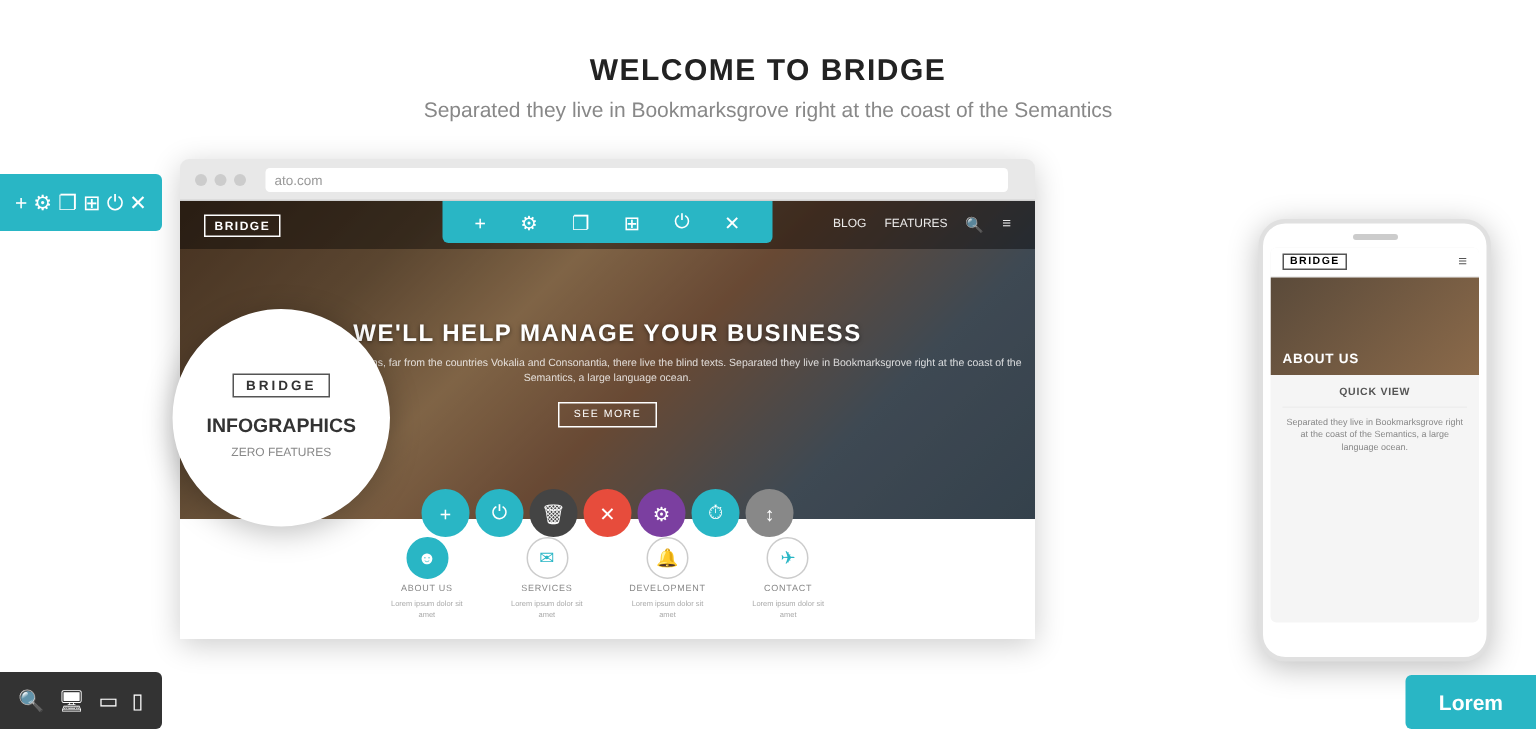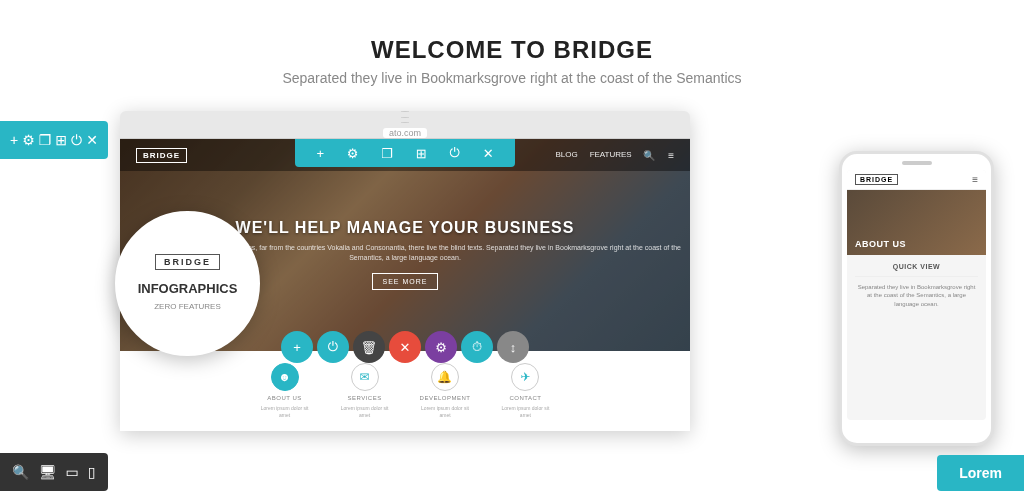--- a/index.html
+++ b/index.html
@@ -11,21 +11,21 @@
       overflow: hidden;
       position: relative;
     }
 
     
     .header-section {
       text-align: center;
       padding: 36px 20px 20px;
     }
     .header-title {
-      font-size: 24px;
+      font-size: 20px;
       font-weight: 800;
       color: #222222;
       letter-spacing: 1px;
       text-transform: uppercase;
     }
     .header-subtitle {
       font-size: 14px;
       color: #888888;
       margin-top: 6px;
     }
@@ -108,21 +108,20 @@
       z-index: 5;
     }
     .browser-bar {
       height: 28px;
       background: #e8e8e8;
       border-bottom: 1px solid #d0d0d0;
       display: flex;
       align-items: center;
       padding: 0 10px;
       gap: 5px;
-      flex-direction: column;
     }
     .browser-dot {
       width: 8px;
       height: 8px;
       border-radius: 50%;
       background: #cccccc;
     }
     .browser-url {
       flex: 1;
       margin: 0 8px;

